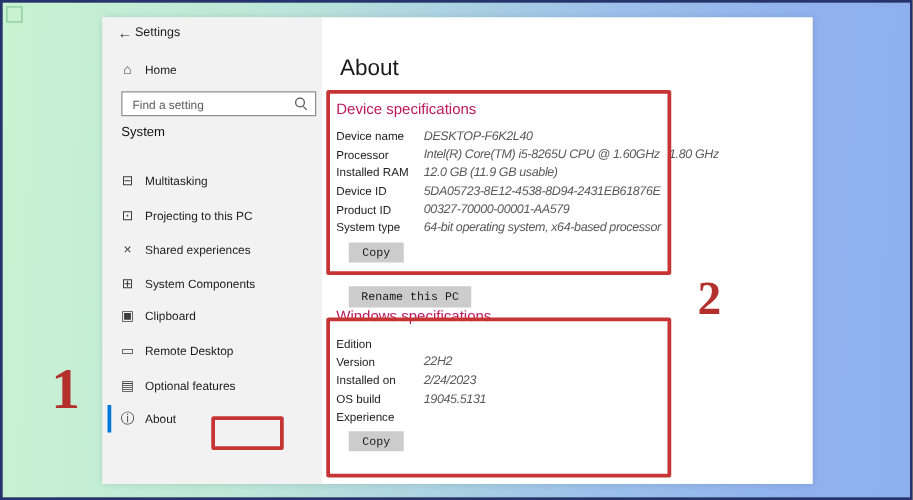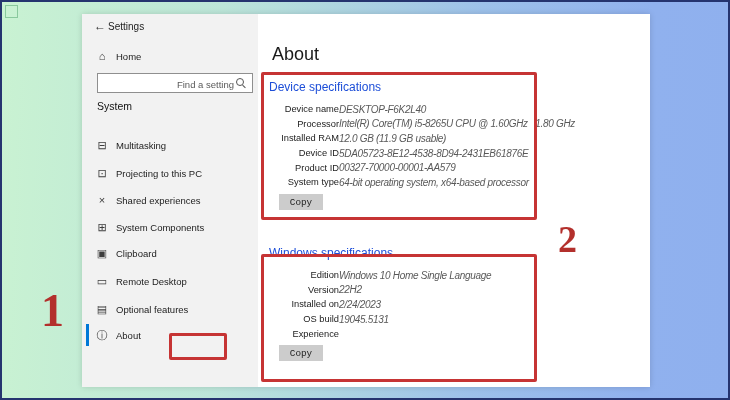--- a/index.html
+++ b/index.html
@@ -19,21 +19,21 @@
   .titlebar{position:absolute;left:0;top:4px;width:100%;height:18px;}
   .back{position:absolute;left:12px;top:1px;font-size:12px;color:#333;cursor:pointer;}
   .wtitle{position:absolute;left:26px;top:3px;font-size:10px;color:#222;}
   .navrow{position:absolute;left:0;width:176px;height:20px;display:flex;align-items:center;cursor:pointer;}
   .nicon{display:inline-block;width:16px;margin-left:12px;text-align:center;
     font-size:11px;color:#3d3d3d;line-height:20px;}
   .nlabel{margin-left:6px;font-size:9.5px;color:#1c1c1c;white-space:nowrap;}
   .search{position:absolute;left:15px;top:59px;width:156px;height:20px;background:#fff;
     border:1px solid #8f8f8f;box-sizing:border-box;}
   .search input{position:absolute;left:6px;top:1px;width:128px;height:16px;border:none;outline:none;
-    font-family:"Liberation Sans",sans-serif;font-size:9.5px;color:#333;background:transparent;text-align:right;}
+    font-family:"Liberation Sans",sans-serif;font-size:9.5px;color:#333;background:transparent;}
   .search input::placeholder{color:#5a5a5a;}
   .mag{position:absolute;right:8px;top:4px;width:6px;height:6px;border:1px solid #555;
     border-radius:50%;}
   .mag::after{content:"";position:absolute;width:4px;height:1px;background:#555;
     transform:rotate(45deg);left:5px;top:7px;}
   .section-head{position:absolute;left:15px;top:86px;font-size:10.5px;font-weight:400;color:#111;}
   .accent-bar{position:absolute;left:4px;top:310px;width:3px;height:22px;background:#0078d7;}
   
   .redbox{position:absolute;border:3px solid #c63434;border-radius:2px;box-sizing:border-box;pointer-events:none;}
   .box-about{left:87px;top:319px;width:58px;height:27px;}
@@ -42,22 +42,22 @@
   .num2{left:556px;top:218px;font-size:38px;}
   
   .main{position:absolute;left:176px;top:0;width:392px;height:373px;background:#fff;}
   .page-title{position:absolute;left:14px;top:30px;font-size:18px;color:#1a1a1a;}
   .spec-box{position:absolute;left:3px;width:276px;box-sizing:border-box;}
   .box1{top:58px;height:148px;}
   .box2{top:224px;height:116px;}
   .spec-outline{position:absolute;border:3px solid #c63434;border-radius:2px;box-sizing:border-box;pointer-events:none;}
   .outline1{left:3px;top:58px;width:276px;height:148px;}
   .outline2{left:3px;top:240px;width:276px;height:128px;}
-  .spec-head{margin:8px 0 0 8px;font-size:12px;color:#1d4ed8;}
-  .spec-rows{margin:8px 0 0 8px;text-align:right;}
+  .spec-head{margin:8px 0 0 8px;font-size:12px;color:#be185d;}
+  .spec-rows{margin:8px 0 0 8px;}
   .spec-row{display:flex;height:14.6px;align-items:center;}
   .spec-row .l{flex:0 0 70px;font-size:9.3px;color:#222;white-space:nowrap;}
   .spec-row .v{font-size:10px;letter-spacing:-0.3px;color:#595959;white-space:pre;font-style:italic;}
   .btn{display:inline-block;background:#cccccc;border:none;color:#1a1a1a;
     font-family:Liberation Mono, monospace;font-size:9.3px;text-align:center;cursor:pointer;}
   .copy-btn{margin:4px 0 0 18px;width:44px;height:16px;line-height:16px;}
   .rename-btn{position:absolute;left:21px;top:215px;height:17px;line-height:17px;padding:0 10px;}
 </style>
 </head>
 <body>
@@ -151,27 +151,27 @@
           </div>
           <div class="spec-row">
             <span class="l">System type</span>
             <span class="v">64-bit operating system, x64-based processor</span>
           </div>
         </div>
         <button class="btn copy-btn">Copy</button>
       </div>
       <div class="spec-outline outline1"></div>
 
+      <button class="btn rename-btn">Rename this PC</button>
 
       <div class="spec-box box2">
         <div class="spec-head">Windows specifications</div>
         <div class="spec-rows">
           <div class="spec-row">
             <span class="l">Edition</span>
-            <span class="v">Windows 10 Home Single Language</span>
           </div>
           <div class="spec-row">
             <span class="l">Version</span>
             <span class="v">22H2</span>
           </div>
           <div class="spec-row">
             <span class="l">Installed on</span>
             <span class="v">2/24/2023</span>
           </div>
           <div class="spec-row">

